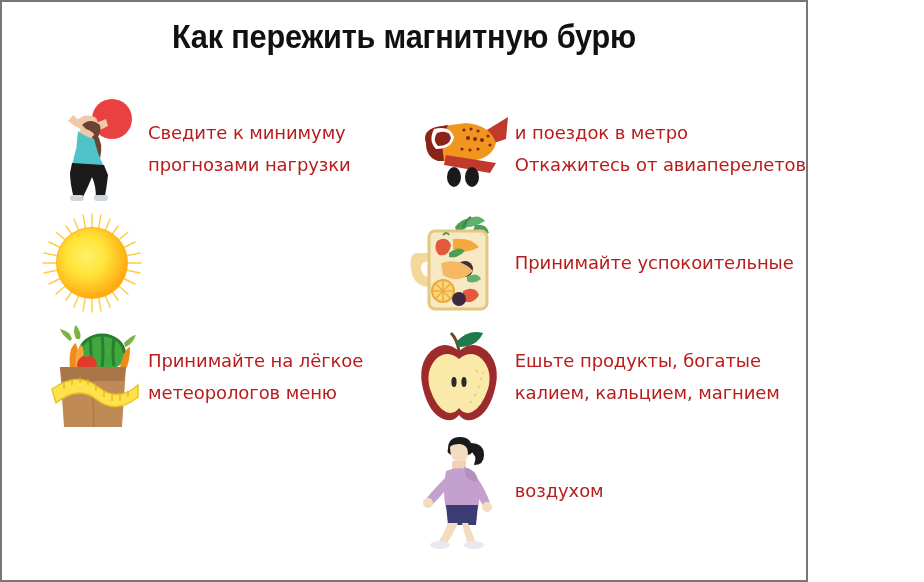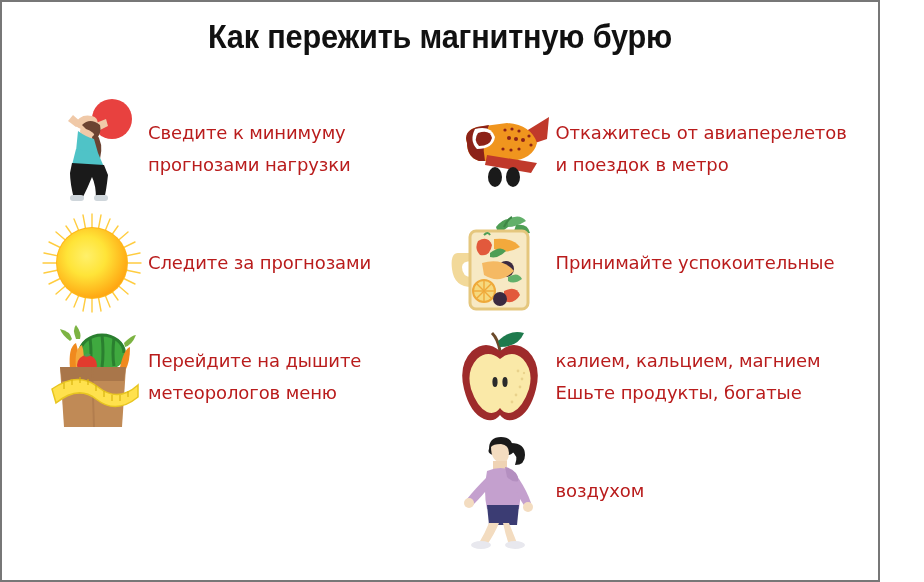--- a/index.html
+++ b/index.html
@@ -5,21 +5,21 @@
   html, body {
     margin: 0;
     padding: 0;
     background: #ffffff;
   }
   body {
     font-family: "DejaVu Sans", sans-serif;
   }
   .poster {
     position: relative;
-    width: 880px;
+    width: 808px;
     height: 582px;
     box-sizing: border-box;
     background: #ffffff;
     border: 2px solid #777777;
     overflow: hidden;
     text-decoration: underline;
   }
   .poster-title {
     position: absolute;
     top: 16px;
@@ -160,21 +160,20 @@
               <radialGradient id="sunGrad" cx="42%" cy="40%" r="62%">
                 <stop offset="0%" stop-color="#FFF06A"></stop>
                 <stop offset="45%" stop-color="#FFE438"></stop>
                 <stop offset="100%" stop-color="#FFA511"></stop>
               </radialGradient>
             </defs>
             <circle cx="52" cy="52" r="35" fill="url(#sunGrad)"></circle>
           </svg>
         </div>
         <div class="tip-text">
-          <span class="ln">Следите за прогнозами</span>
         </div>
       </div>
 
 
       <div class="tip-row">
         <div class="tip-icon">
           <svg class="icon-svg" width="104" height="108" viewBox="0 0 104 108">
             <ellipse cx="62" cy="30" rx="24" ry="18" fill="#3FA93F"></ellipse>
             <path d="M40 30 a22 18 0 0 1 44 0" fill="none" stroke="#2A7F2F" stroke-width="3"></path>
             <path d="M50 15 q2 16 0 28" stroke="#2A7F2F" stroke-width="3" fill="none"></path>
@@ -199,21 +198,21 @@
                 <line x1="48" y1="56" x2="48" y2="62"></line>
               <line x1="56" y1="62" x2="56" y2="68"></line>
                 <line x1="64" y1="68" x2="64" y2="74"></line>
               <line x1="72" y1="72" x2="72" y2="78"></line>
                 <line x1="80" y1="72" x2="80" y2="78"></line>
               <line x1="88" y1="68" x2="88" y2="74"></line>
             </g>
           </svg>
         </div>
         <div class="tip-text">
-          <span class="ln">Перейдите на дышите</span>
+          <span class="ln">Принимайте на лёгкое</span>
           <span class="ln">метеорологов меню</span>
         </div>
       </div>
 
     </div>
 
     <div class="column column-right">
 
       <div class="tip-row">
         <div class="tip-icon">
@@ -235,22 +234,22 @@
                 <circle cx="74" cy="46" r="1.6"></circle>
               <circle cx="84" cy="33" r="1.6"></circle>
                 <circle cx="86" cy="42" r="1.6"></circle>
             </g>
             <path d="M42 52 L92 60 L86 70 L40 62 Z" fill="#C0392B"></path>
             <ellipse cx="50" cy="74" rx="7" ry="10" fill="#1A1A1A"></ellipse>
             <ellipse cx="68" cy="74" rx="7" ry="10" fill="#1A1A1A"></ellipse>
           </svg>
         </div>
         <div class="tip-text">
+          <span class="ln">и поездок в метро</span>
           <span class="ln">Откажитесь от авиаперелетов</span>
-          <span class="ln">и поездок в метро</span>
         </div>
       </div>
 
       <div class="tip-row">
         <div class="tip-icon">
           <svg class="icon-svg" width="100" height="104" viewBox="0 0 100 104">
             <path d="M46 16 Q56 4 64 10 Q58 18 48 22 Z" fill="#4E9E55"></path>
             <path d="M58 8 Q70 2 76 10 Q66 16 58 16 Z" fill="#62B06A"></path>
             <path d="M66 14 Q78 12 80 22 Q70 24 64 20 Z" fill="#4E9E55"></path>
             <path d="M54 16 Q58 8 62 6" stroke="#3E8746" stroke-width="2" fill="none"></path>
@@ -293,22 +292,22 @@
               <circle cx="66" cy="44" r="1.4"></circle>
                 <circle cx="70" cy="52" r="1.4"></circle>
               <circle cx="68" cy="60" r="1.4"></circle>
                 <circle cx="64" cy="68" r="1.4"></circle>
               <circle cx="60" cy="75" r="1.4"></circle>
                 <circle cx="72" cy="46" r="1.2"></circle>
             </g>
           </svg>
         </div>
         <div class="tip-text">
+          <span class="ln">Ешьте продукты, богатые</span>
           <span class="ln">калием, кальцием, магнием</span>
-          <span class="ln">Ешьте продукты, богатые</span>
         </div>
       </div>
 
       <div class="tip-row">
         <div class="tip-icon">
           <svg class="icon-svg" width="86" height="116" viewBox="0 0 86 116">
             <path d="M32 16 Q32 4 44 4 Q56 4 56 16 Q58 20 52 22 L36 22 Q30 20 32 16 Z" fill="#1A1A1A"></path>
             <path d="M54 10 Q68 10 68 22 Q68 32 58 32 Q62 22 54 18 Z" fill="#1A1A1A"></path>
             <path d="M34 14 Q34 28 44 30 Q52 30 52 20 Q52 12 44 11 Q36 11 34 14 Z" fill="#F3DCC0"></path>
             <path d="M36 28 L50 28 L50 38 L36 38 Z" fill="#EFD3B4"></path>

